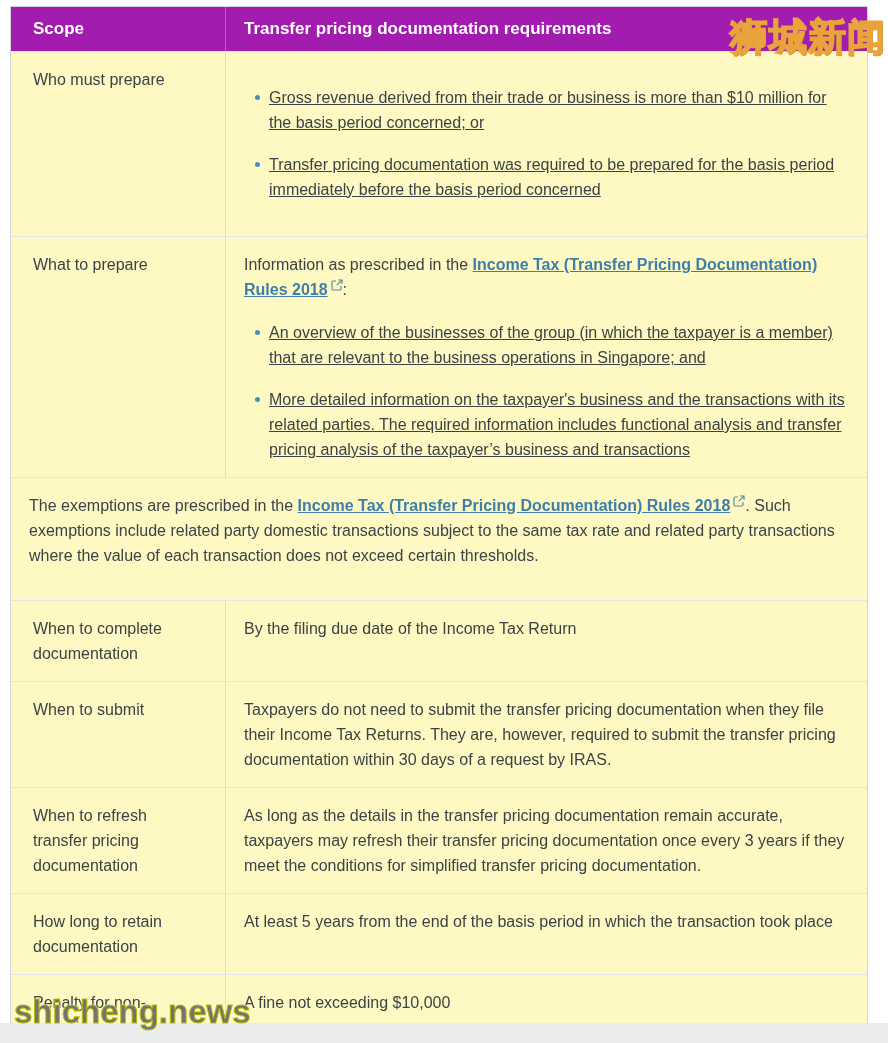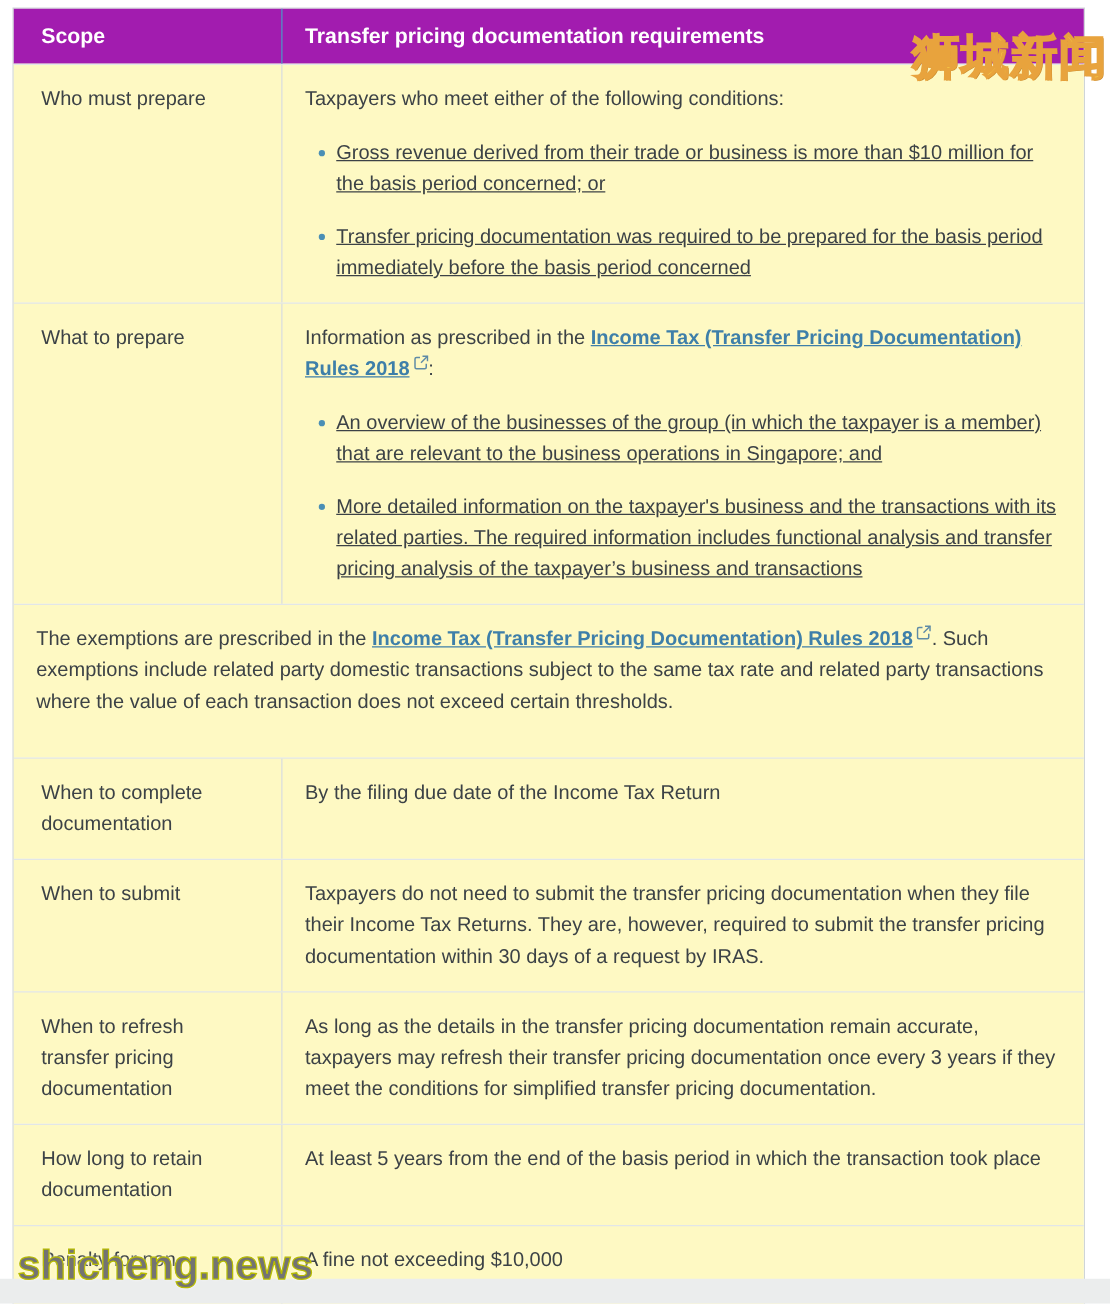--- a/index.html
+++ b/index.html
@@ -78,21 +78,21 @@
   .h-r1 { min-height: 185px; }
   .h-r2 { min-height: 238px; }
   .h-r3 { min-height: 123px; }
   .h-r4 { min-height: 74px; }
   .h-r5 { min-height: 100px; }
   .h-r6 { min-height: 99px; justify-content: space-between; }
   .h-r7 { min-height: 75px; }
   .h-r8 { min-height: 73px; }
   .wm-top {
     position: absolute;
-    top: 20px; right: 2px;
+    top: 12px; right: 2px;
     font-size: 38px;
     font-weight: bold;
     color: #ffe04a;
     -webkit-text-stroke: 1.5px #e8a33d;
     text-shadow: 1px 1px 0 #c8882a;
     letter-spacing: 1px;
     z-index: 5;
     white-space: nowrap;
   }
   .wm-bottom {
@@ -119,21 +119,20 @@
 <div class="table-wrap">
 
   <div class="thead">
     <div class="th col1">Scope</div>
     <div class="th col2">Transfer pricing documentation requirements</div>
   </div>
 
   <div class="row stripe h-r1">
     <div class="cell-scope">Who must prepare</div>
     <div class="cell-content">
-      <p>Taxpayers who meet either of the following conditions:</p>
       <ul class="bullets">
         <li>Gross revenue derived from their trade or business is more than $10 million for the basis period concerned; or</li>
         <li>Transfer pricing documentation was required to be prepared for the basis period immediately before the basis period concerned</li>
       </ul>
     </div>
   </div>
 
   <div class="row h-r2">
     <div class="cell-scope">What to prepare</div>
     <div class="cell-content">

